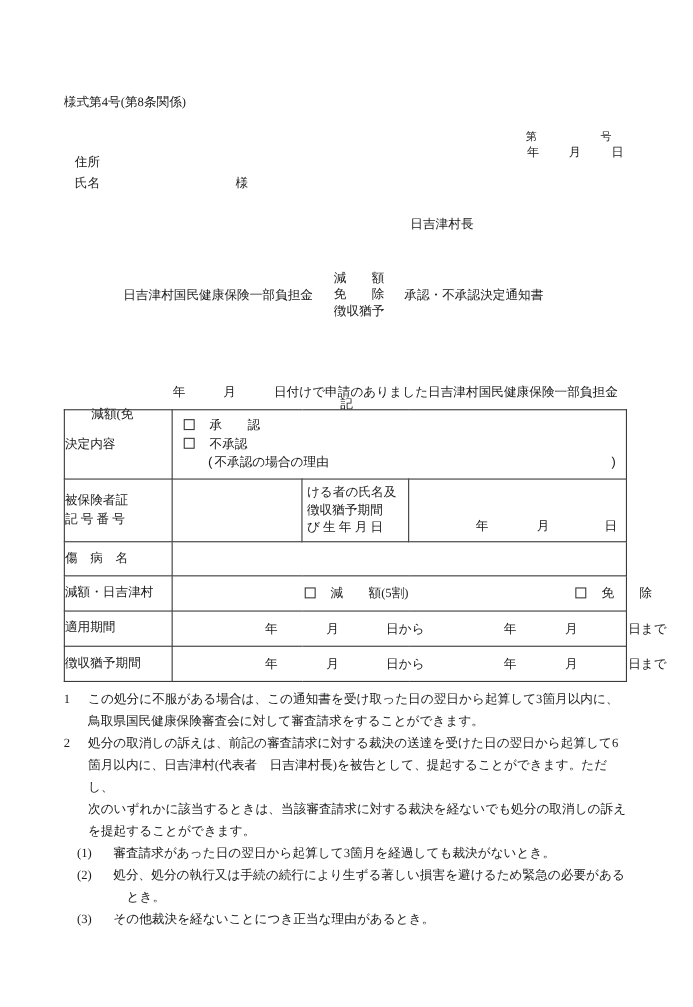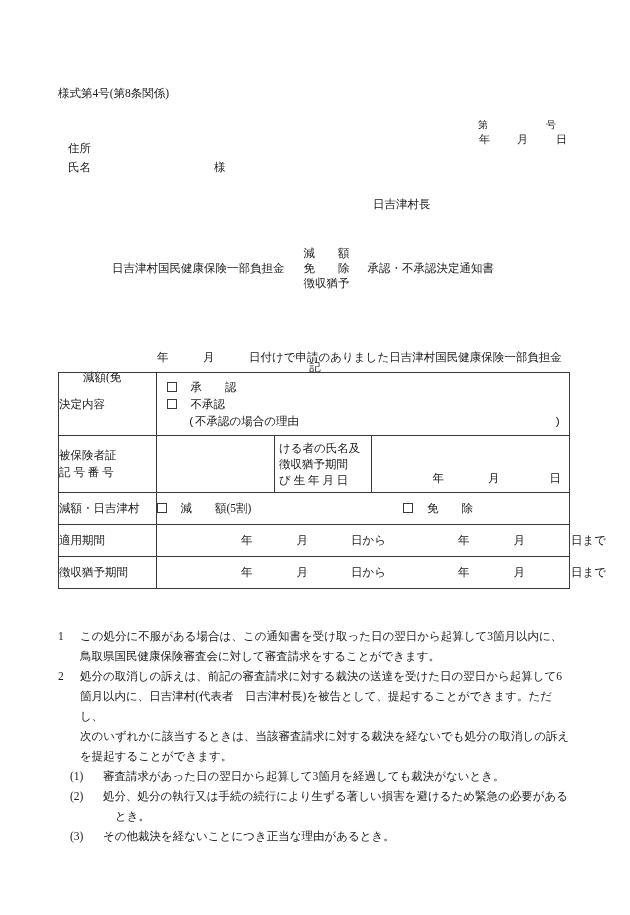--- a/index.html
+++ b/index.html
@@ -167,21 +167,21 @@
   .dob-y { margin-right: 44px; }
   .dob-m { margin-right: 50px; }
 
   .rate-cell { padding: 0 !important; position: relative; height: 31px; }
   .rate-inner {
     position: absolute;
     left: 0; top: 0; right: 0; bottom: 0;
     display: flex;
     align-items: center;
   }
-  .rate-genaku { white-space: pre; }
+  .rate-genaku { margin-left: 120px; white-space: pre; }
   .rate-menjo { margin-left: 152px; white-space: pre; }
 
   .period-cell { padding: 0 !important; position: relative; }
   .period-inner {
     position: absolute;
     left: 0; top: 0; right: 0; bottom: 0;
     display: flex;
     align-items: center;
   }
   .period-inner span { white-space: pre; }
@@ -291,20 +291,26 @@
         </td>
         <td class="cell-dob-value">
           <span class="dob-inner">
             <span class="dob-y">年</span>
             <span class="dob-m">月</span>
             <span class="dob-d">日</span>
           </span>
         </td>
       </tr>
 
+      <tr class="row-disease">
+        <td class="cell-label">
+          <span>傷　病　名</span>
+        </td>
+        <td colspan="3"></td>
+      </tr>
 
       <tr class="row-rate">
         <td class="cell-label">
           <span>減額・日吉津村</span>
         </td>
         <td class="rate-cell" colspan="3">
           <span class="rate-inner">
             <span class="rate-genaku"><span class="checkbox"></span>　<span>減　　額(5割)</span></span>
             <span class="rate-menjo"><span class="checkbox"></span>　<span>免　　除</span></span>
           </span>

